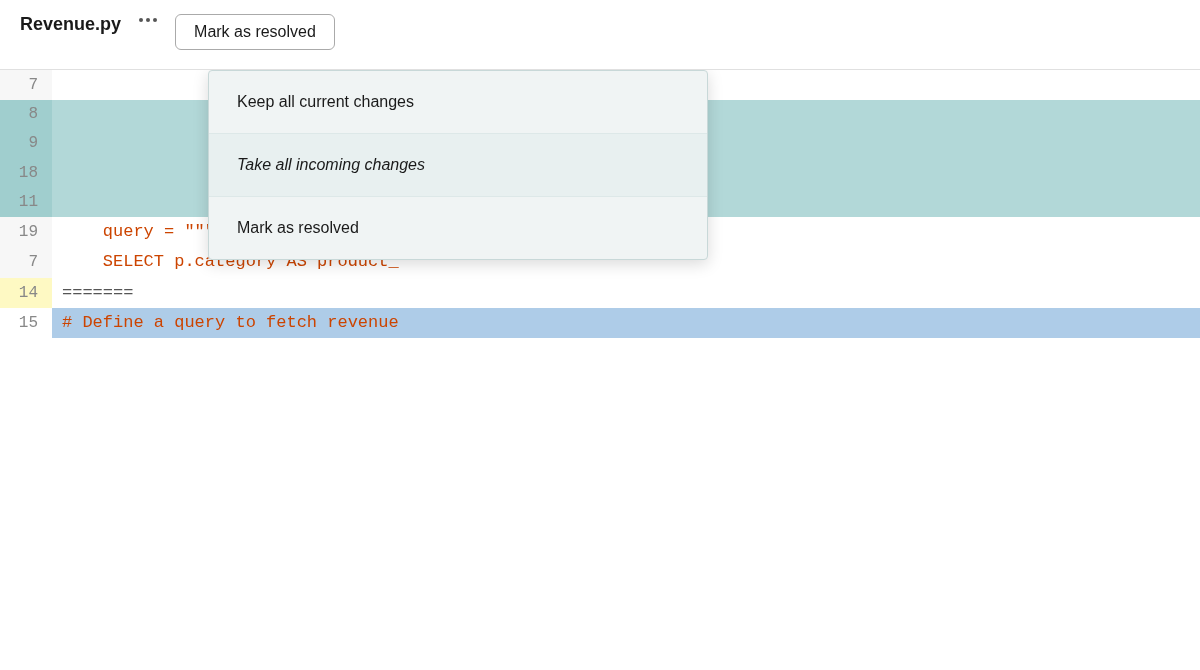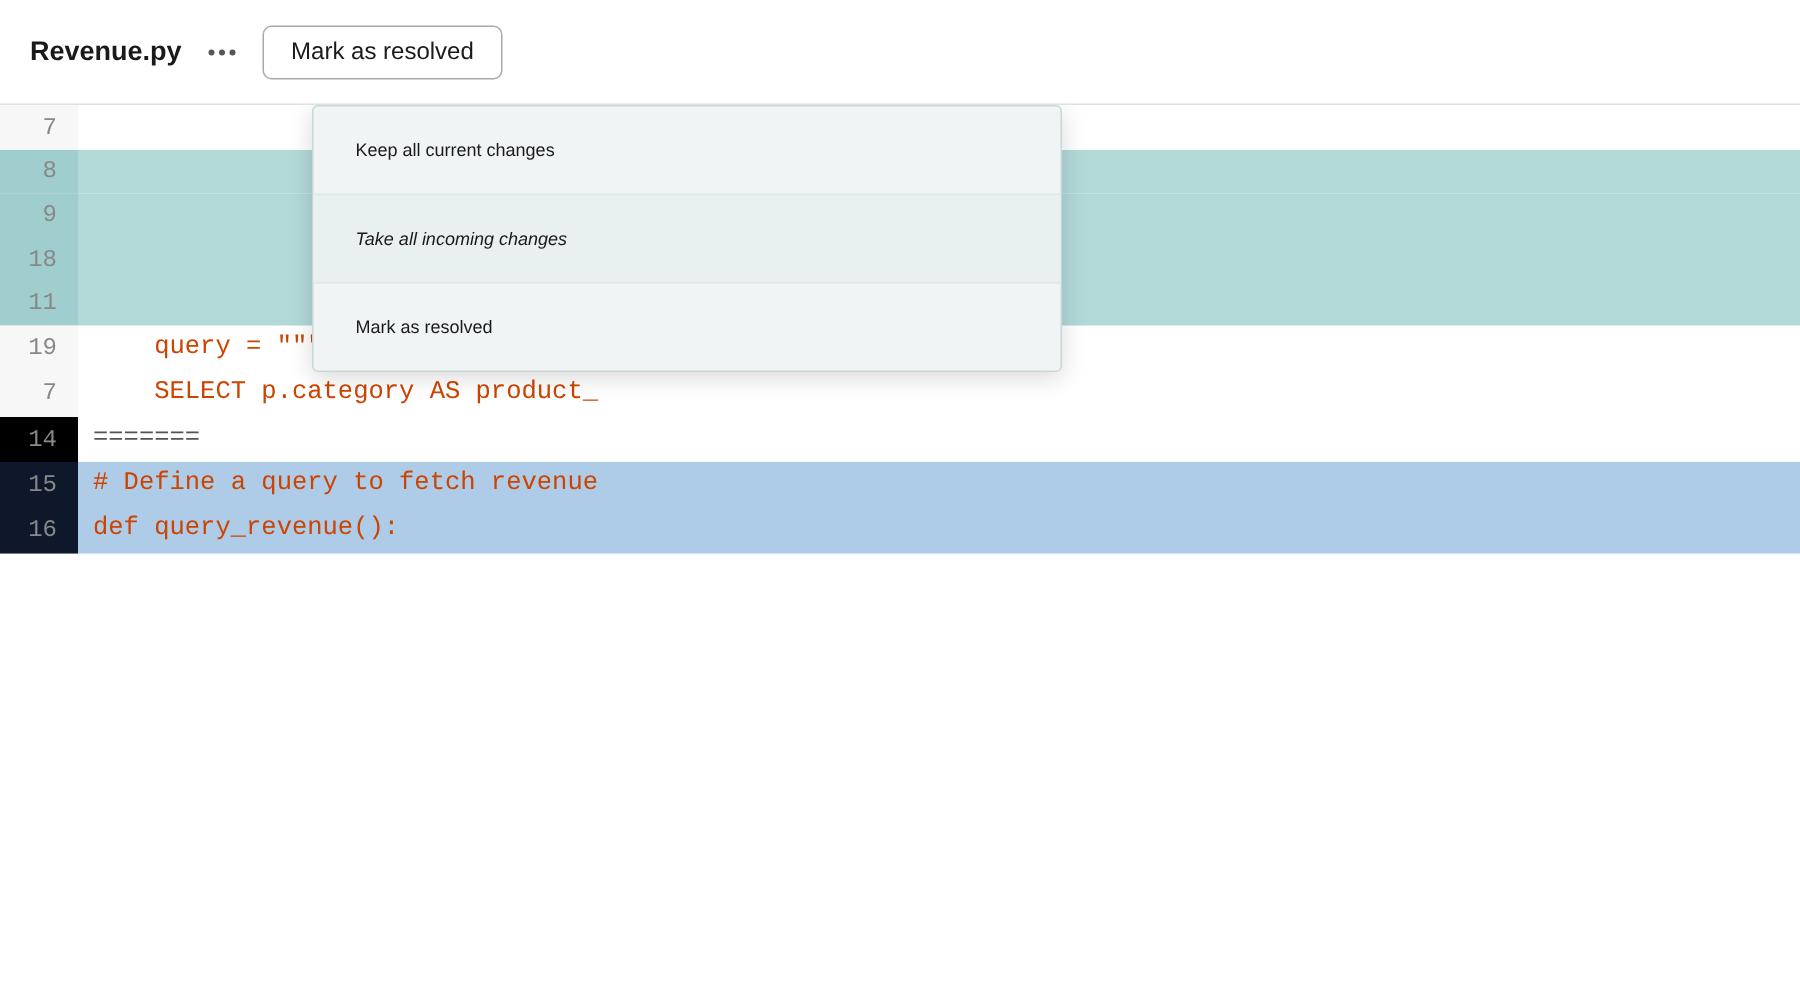--- a/index.html
+++ b/index.html
@@ -19,21 +19,21 @@
     .editor-container {
       width: 100%;
       height: 100%;
       background: #ffffff;
       position: relative;
     }
 
     
     .header-bar {
       display: flex;
-      align-items: center;
+      align-items: flex-start;
       padding: 14px 20px;
       background: #ffffff;
       border-bottom: 1px solid #e0e0e0;
       gap: 12px;
       height: 70px;
     }
 
     .file-name {
       font-size: 18px;
       font-weight: 700;
@@ -108,29 +108,29 @@
 
     .row-current .line-num {
       background-color: #a0cece;
     }
 
     .row-incoming {
       background-color: #aecce8;
     }
 
     .row-incoming .line-num {
-      background-color: #0f172a;
+      background-color: #ffffff;
     }
 
     .row-separator {
       background-color: #ffffff;
     }
 
     .row-separator .line-num {
-      background-color: #000000;
+      background-color: #fef9c3;
     }
 
     
     .text-orange {
       color: #cc4400;
     }
 
     .text-green {
       color: #2a7a2a;
     }
@@ -151,21 +151,21 @@
       width: 500px;
       background: #f0f4f4;
       border: 1px solid #c8d8d8;
       border-radius: 4px;
       z-index: 100;
       box-shadow: 0 4px 16px rgba(0,0,0,0.15);
     }
 
     .dropdown-item {
       padding: 22px 28px;
-      font-size: 12px;
+      font-size: 16px;
       color: #1a1a1a;
       cursor: pointer;
       border-bottom: 1px solid #dde8e8;
     }
 
     .dropdown-item:last-child {
       border-bottom: none;
     }
 
     .dropdown-item.highlighted {
@@ -237,24 +237,20 @@
         <tr class="row-separator">
           <td class="line-num">14</td>
           <td class="line-code text-separator">=======</td>
         </tr>
 
         <tr class="row-incoming">
           <td class="line-num">15</td>
           <td class="line-code text-orange"># Define a query to fetch revenue</td>
         </tr>
 
-        <tr class="row-incoming">
-          <td class="line-num">16</td>
-          <td class="line-code text-orange">def query_revenue():</td>
-        </tr>
 
 
 
 
       </tbody>
     </table>
 
   </div>
 </div>
 

